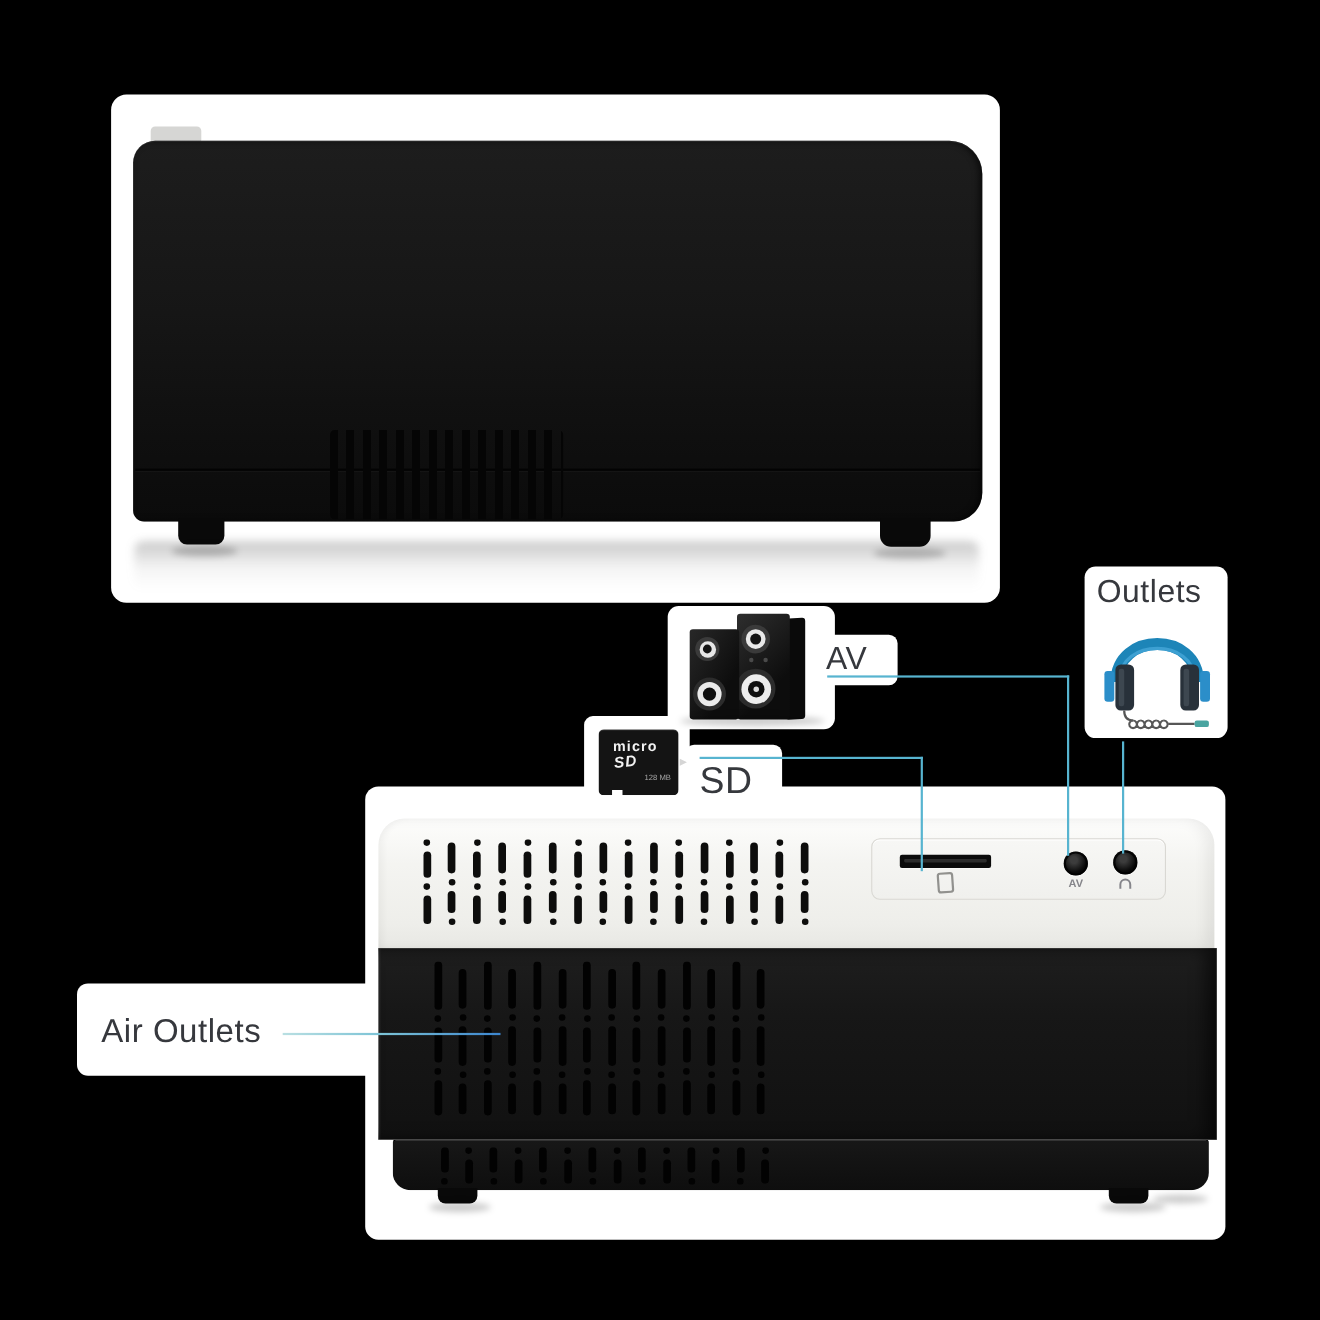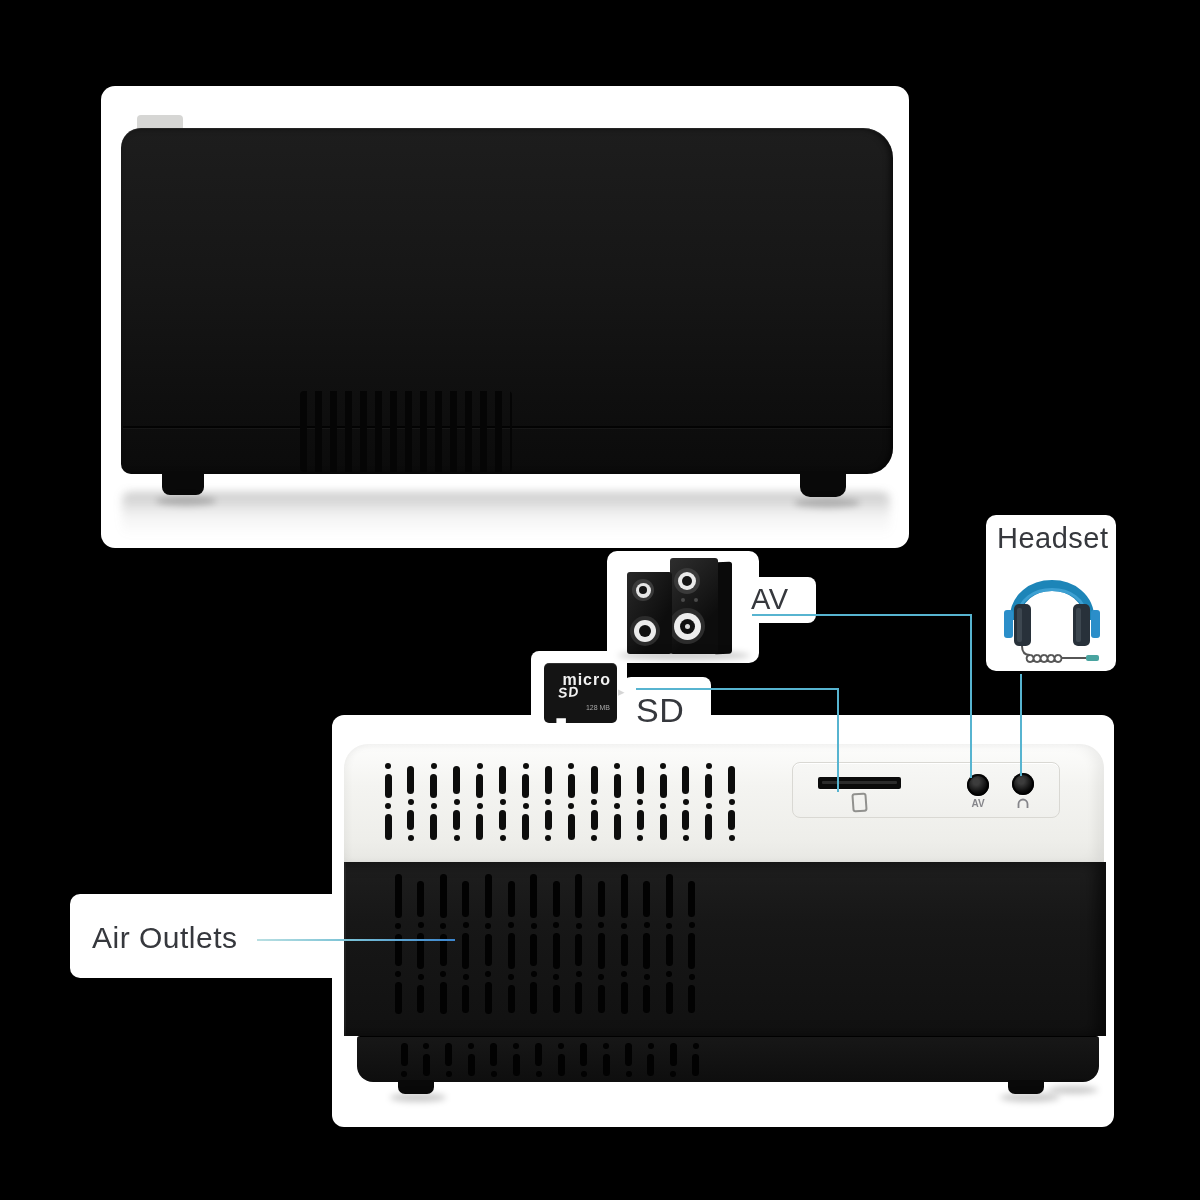--- a/index.html
+++ b/index.html
@@ -54,21 +54,21 @@
   .grille{position:absolute;display:flex;justify-content:space-between;overflow:hidden;}
   .vcol{display:flex;flex-direction:column;align-items:center;gap:5px;width:8px;flex:0 0 auto;}
   .vpill{width:7px;border-radius:4px;}
   .vdot{width:6px;height:6px;border-radius:50%;}
   .grille-on-white .vpill,.grille-on-white .vdot{background:#0d0d0c;}
   .grille-on-dark .vpill,.grille-on-dark .vdot{background:#020202;}
   
   .microsd{position:absolute;left:544px;top:663px;width:73px;height:60px;background:#141414;border-radius:5px;
            clip-path:polygon(0 0,100% 0,100% 100%,30% 100%,30% 92%,17% 92%,17% 100%,0 100%);
            box-shadow:inset 0 1px 0 rgba(255,255,255,.12);color:#f2f2f2;}
-  .microsd .l1{position:absolute;left:0;right:6px;top:8px;text-align:right;font-size:16px;font-weight:bold;letter-spacing:1px;}
+  .microsd .l1{position:absolute;left:0;right:6px;top:8px;text-align:center;font-size:13px;font-weight:bold;letter-spacing:1px;}
   .microsd .l2{position:absolute;left:14px;top:21px;font-size:14px;font-weight:bold;font-style:italic;transform:rotate(-6deg);letter-spacing:1px;}
   .microsd .cap{position:absolute;right:7px;bottom:12px;font-size:7px;color:#a8a8a8;}
 </style>
 </head>
 <body>
 
 <div id="canvas">
 
   <div class="blob" style="left:101px;top:86px;width:808px;height:462px;border-radius:14px;"></div>
   <div class="blob" style="left:607px;top:551px;width:152px;height:112px;border-radius:10px;"></div>
@@ -420,21 +420,21 @@
         </div>
       </div>
 
     <div class="foot" style="left:398px;top:1080px;width:36px;height:14px;border-radius:0 0 7px 7px;"></div>
     <div class="foot" style="left:1008px;top:1080px;width:36px;height:14px;border-radius:0 0 7px 7px;"></div>
     <div class="shadow-smudge" style="left:390px;top:1093px;width:56px;height:9px;"></div>
     <div class="shadow-smudge" style="left:1000px;top:1093px;width:60px;height:9px;"></div>
     <div class="shadow-smudge" style="left:1048px;top:1086px;width:50px;height:8px;"></div>
   </div>
 
-  <div class="callout-label" style="left:997px;top:522px;font-size:29px;">Headset</div>
+  <div class="callout-label" style="left:997px;top:522px;font-size:29px;">Outlets</div>
   <div class="callout-label" style="left:751px;top:583px;font-size:29px;">AV</div>
   <div class="callout-label" style="left:636px;top:691px;font-size:34px;">SD</div>
   <div class="callout-label" style="left:92px;top:921px;font-size:30px;">Air Outlets</div>
 
   <div class="leader" style="left:752px;top:614px;width:220px;height:2px;"></div>
   <div class="leader" style="left:970px;top:614px;width:2px;height:164px;"></div>
   <div class="leader" style="left:636px;top:688px;width:203px;height:2px;"></div>
   <div class="leader" style="left:837px;top:688px;width:2px;height:104px;"></div>
   <div class="leader" style="left:1020px;top:674px;width:2px;height:102px;"></div>
   <div class="leader" style="left:257px;top:939px;width:198px;height:2px;background:linear-gradient(90deg,#b9dfe2,#7cc3d6 45%,#3c86cf);"></div>

